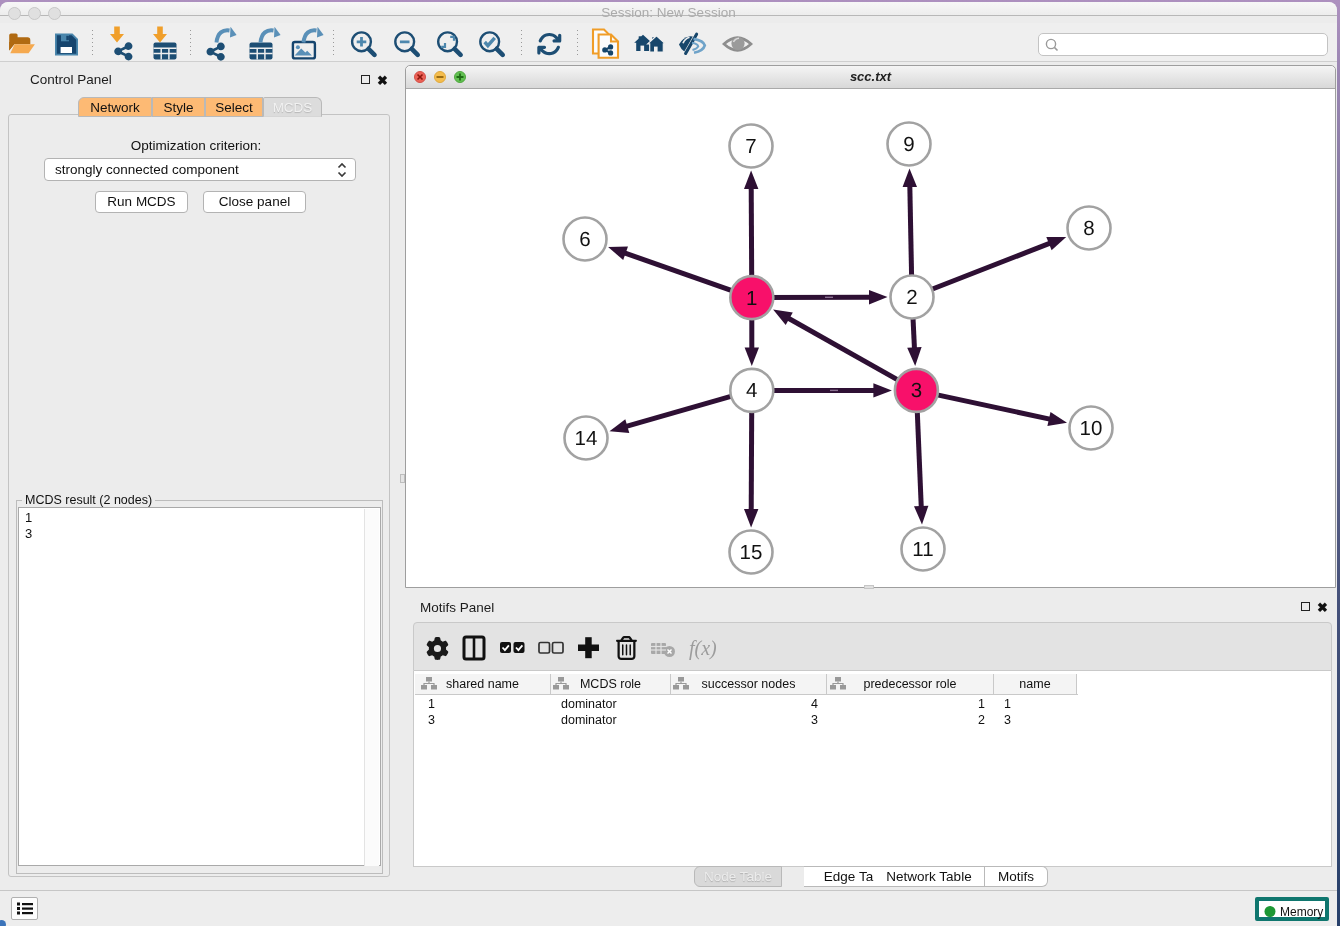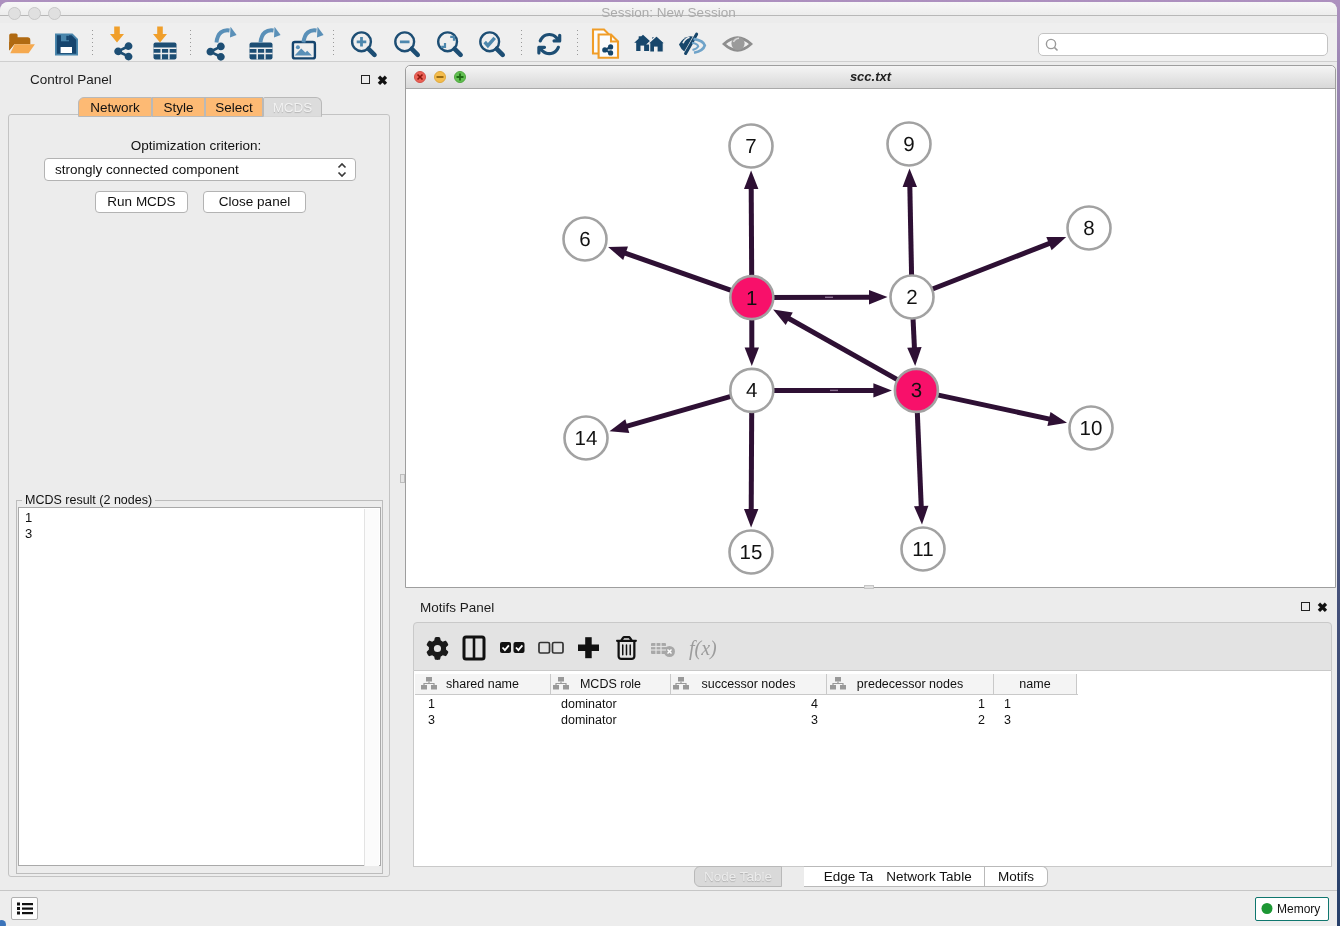--- a/index.html
+++ b/index.html
@@ -40,21 +40,21 @@
 
 #tp-title { position:absolute; left:420px; top:598px; font-size:13.5px; color:#1c1c1c; }
 #tp-toolbar { position:absolute; left:413px; top:620px; width:919px; height:49px; background:#e3e3e3; border:1px solid #c9c9c9; border-radius:4px 4px 0 0; }
 #tp-table { position:absolute; left:413px; top:669px; width:919px; height:196px; background:#fff; border:1px solid #c9c9c9; border-top:none; }
 .th { position:absolute; top:3px; height:20px; background:#f4f4f4; border-right:1px solid #c9c9c9; font-size:12.5px; color:#111; text-align:center; line-height:20px; }
 .td { position:absolute; font-size:12.5px; color:#111; height:16px; line-height:16px; }
 
 .btab { position:absolute; top:864px; height:21px; background:#fff; border:1px solid #b9b9b9; font-size:13.5px; color:#111; text-align:center; line-height:19px; }
 
 #statusbar { position:absolute; left:0; right:0; bottom:0; height:36px; background:#ededed; border-top:1px solid #c6c6c6; }
-#membtn { position:absolute; right:8px; top:6px; width:74px; height:24px; background:#fff; border:1px solid #0f766e; border-radius:2px; font-size:12px; color:#111; }
+#membtn { position:absolute; right:8px; top:6px; width:74px; height:24px; background:#fff; border:4px solid #0f766e; border-radius:2px; font-size:12px; color:#111; }
 #listbtn { position:absolute; left:11px; top:6px; width:27px; height:23px; background:#fdfdfd; border:1px solid #b0b0b0; border-radius:2px; }
 </style>
 </head>
 <body>
 <div id="bg"></div>
 <div id="win">
 
   <div id="titlebar">
     <div class="tl" style="left:8px;"></div>
     <div class="tl" style="left:28px;"></div>
@@ -346,21 +346,21 @@
         <line x1="257.5" y1="26.5" x2="253.5" y2="30.5"></line>
       </g>
 
       <text x="275" y="32" font-family="Liberation Serif, serif" font-style="italic" font-size="20" fill="#9c9c9c">f(x)</text>
     </svg>
   </div>
   <div id="tp-table">
     <div class="th" style="left:1px;   width:136px;">shared name</div>
     <div class="th" style="left:137px; width:120px;">MCDS role</div>
     <div class="th" style="left:257px; width:156px;">successor nodes</div>
-    <div class="th" style="left:413px; width:167px;">predecessor nodes</div>
+    <div class="th" style="left:413px; width:167px;">predecessor role</div>
     <div class="th" style="left:580px; width:83px;">name</div>
     <div style="position:absolute; left:1px; top:23px; width:663px; height:1px; background:#c9c9c9;"></div>
     <svg class="abs" style="left:0; top:0;" width="460" height="24" viewBox="0 0 460 24">
       <g fill="#999">
         <rect x="12" y="6" width="6" height="4.5"></rect>
           <rect x="7" y="14" width="6" height="4.5"></rect>
           <rect x="17" y="14" width="6" height="4.5"></rect>
         <rect x="144" y="6" width="6" height="4.5"></rect>
           <rect x="139" y="14" width="6" height="4.5"></rect>
           <rect x="149" y="14" width="6" height="4.5"></rect>

